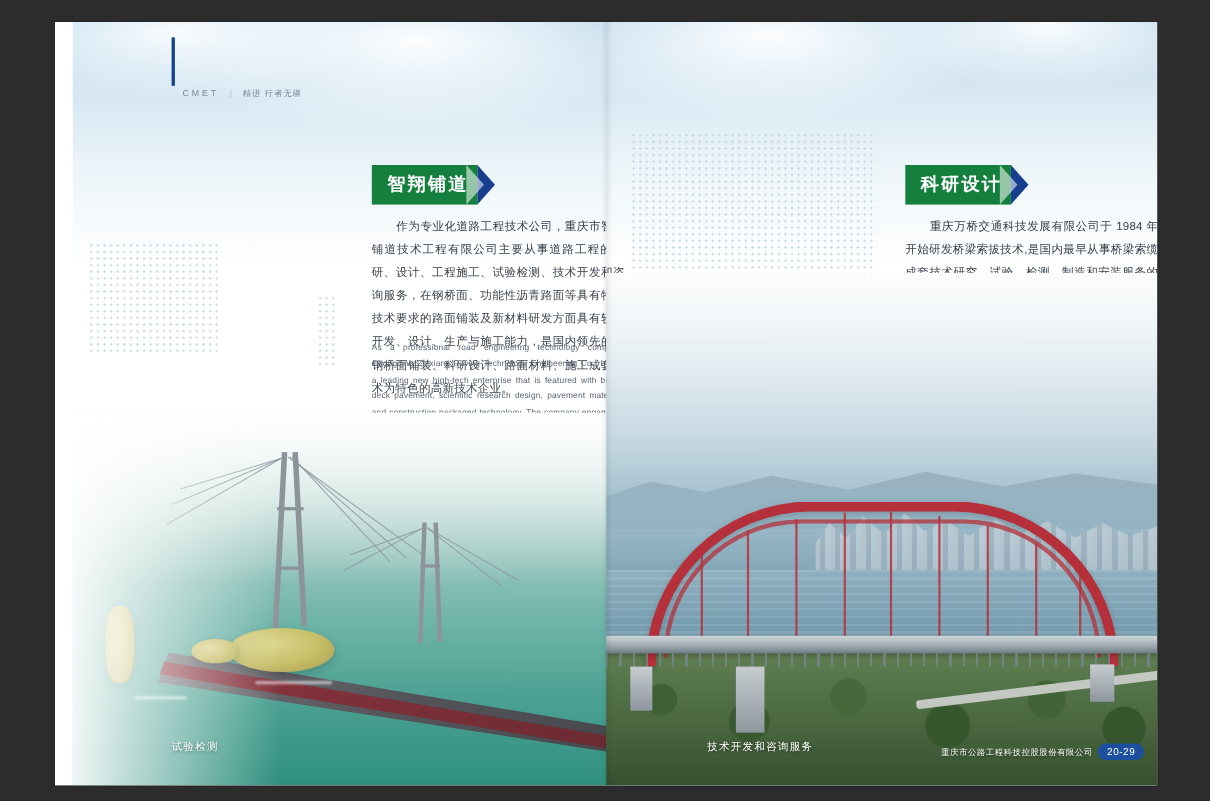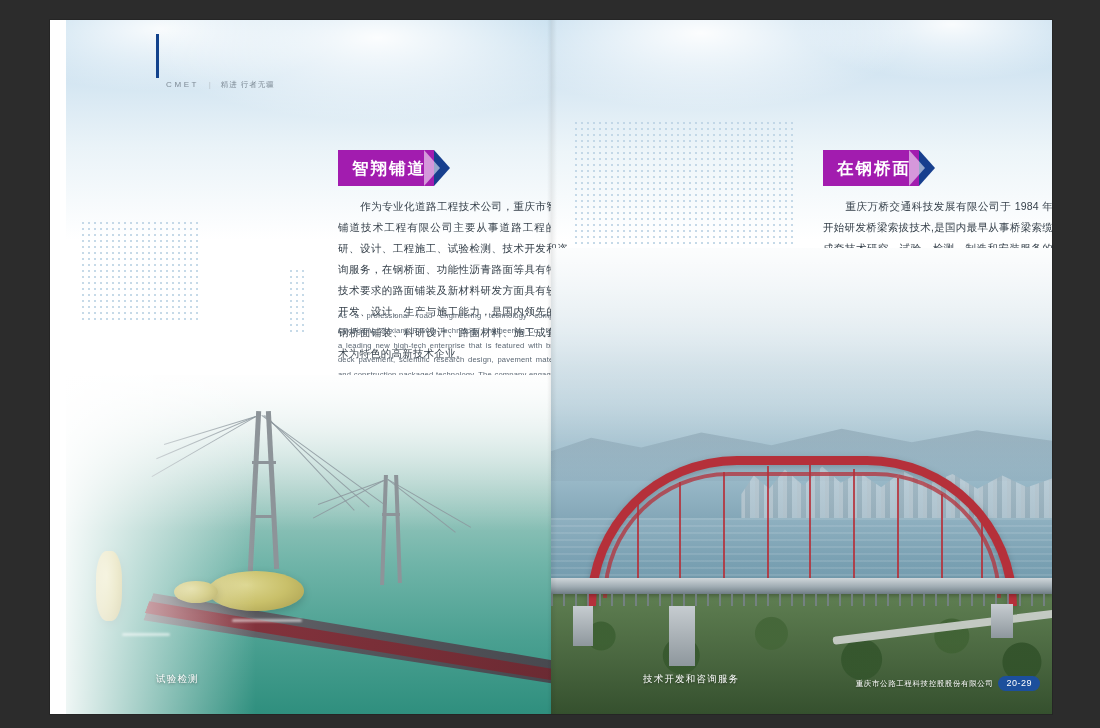--- a/index.html
+++ b/index.html
@@ -110,21 +110,21 @@
 
   
   .flag {
     position: absolute;
     height: 36px;
   }
   .flag .body {
     position: absolute;
     left: 0; top: 0;
     height: 36px;
-    background: #a21caf;
+    background: #15803d;
     display: flex;
     align-items: center;
     padding: 0 16px 0 14px;
     box-sizing: border-box;
   }
   .flag .body span {
     color: #ffffff;
     font-size: 16.5px;
     font-weight: bold;
     letter-spacing: 2px;
@@ -446,21 +446,21 @@
       </div>
     </div>
 
     <div class="page right">
       <div class="sky right"></div>
 
       <div class="dots dots-right-a"></div>
 
       <div class="flag" id="flag-right">
         <div class="body">
-          <span>在钢桥面</span>
+          <span>科研设计</span>
         </div>
         <div class="arrow"></div>
         <div class="arrow-light"></div>
       </div>
 
       <div class="cn-copy" id="cn-right">
         <span class="indent"></span><span>重庆万桥交通科技发展有限公司于 1984 年开始研发桥梁索拔技术,是国内最早从事桥梁索缆成套技术研究、试验、检测、制造和安装服务的大型专业化企业。2018 年，通过整合加入桥梁加固业务，重庆万桥形成了桥梁索缆与桥梁加固两大优势业务板块。</span>
       </div>
 
       <div class="en-copy" id="en-right">Chongqing Wanqiao Communication-tech Co., Ltd. started developing the bridge cable technology in 1984. The company is a large-scale professional enterprise that engaged in study, test, detection, manufacturing and instalation services of bridge cable packaged technology at the earliest. In 2018, by integrating with bridge reinforcing business, Chongqing Wanqiao formed two advantaged business plates of bridge cable and bridge reinforcing.</div>

